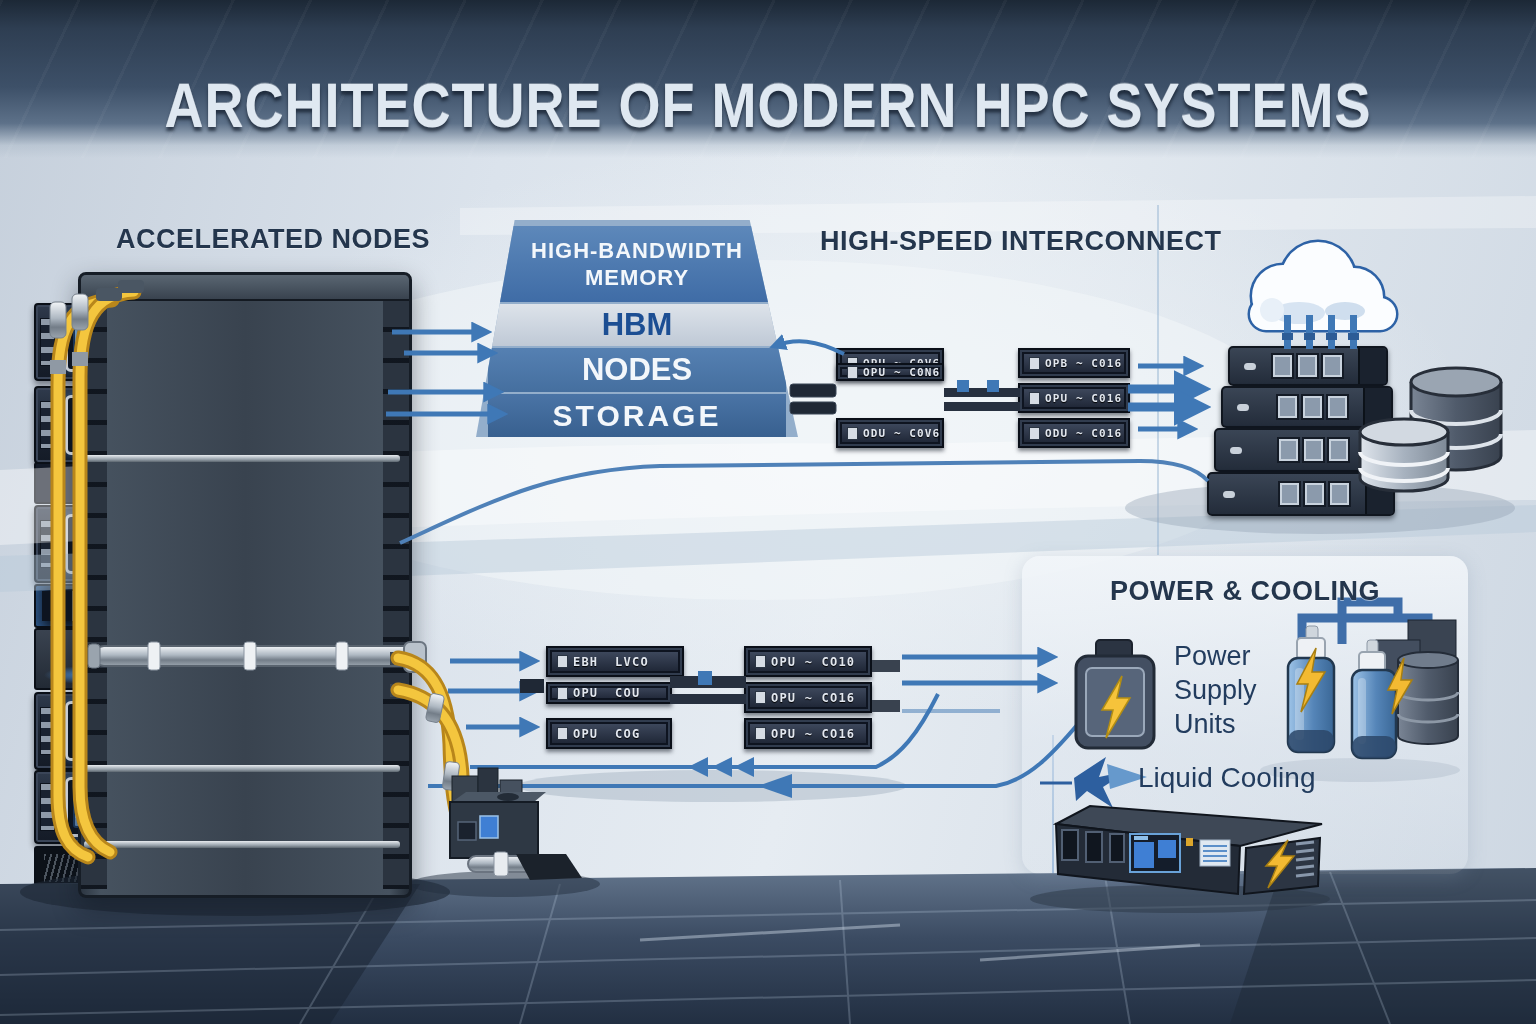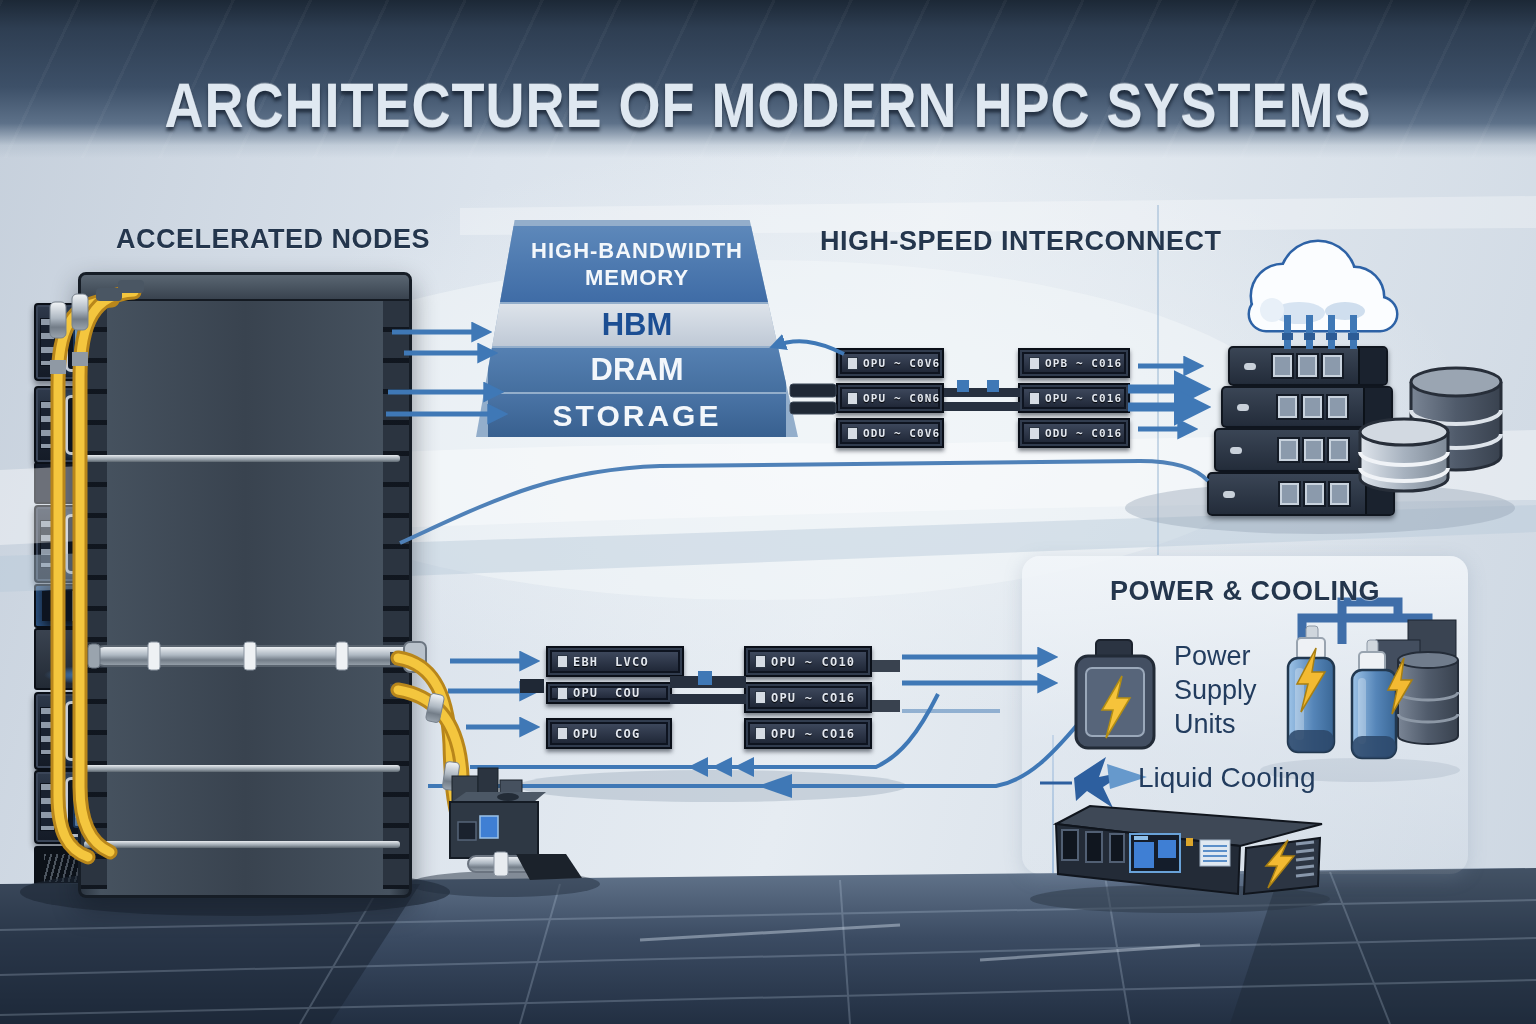--- a/index.html
+++ b/index.html
@@ -256,30 +256,30 @@
   <div class="abs sep" style="left:84px;top:455px;z-index:4"></div>
   <div class="abs sep" style="left:84px;top:765px;z-index:4"></div>
   <div class="abs sep" style="left:84px;top:841px;z-index:4"></div>
 
   <div class="abs pyr">
     <div class="pyr-in">
       <div class="prow prow1">
           <span>HIGH-BANDWIDTH MEMORY</span>
         </div>
       <div class="prow prow2">HBM</div>
-      <div class="prow prow3">DRAM</div>
+      <div class="prow prow3">NODES</div>
       <div class="prow prow4">STORAGE</div>
     </div>
   </div>
 
   <div class="abs mod" style="left:836px;top:348px;width:108px;height:30px">
     <span class="chipsq"></span>
       <span class="modlbl">OPU ~ C0V6</span>
     </div>
-  <div class="abs mod" style="left:836px;top:383px;width:108px;height:30px">
+  <div class="abs mod" style="left:836px;top:363px;width:108px;height:18px">
     <span class="chipsq"></span>
       <span class="modlbl">OPU ~ C0N6</span>
     </div>
   <div class="abs mod" style="left:836px;top:418px;width:108px;height:30px">
     <span class="chipsq"></span>
       <span class="modlbl">ODU ~ C0V6</span>
     </div>
   <div class="abs mod" style="left:1018px;top:348px;width:112px;height:30px">
     <span class="chipsq"></span>
       <span class="modlbl">OPB ~ C016</span>

